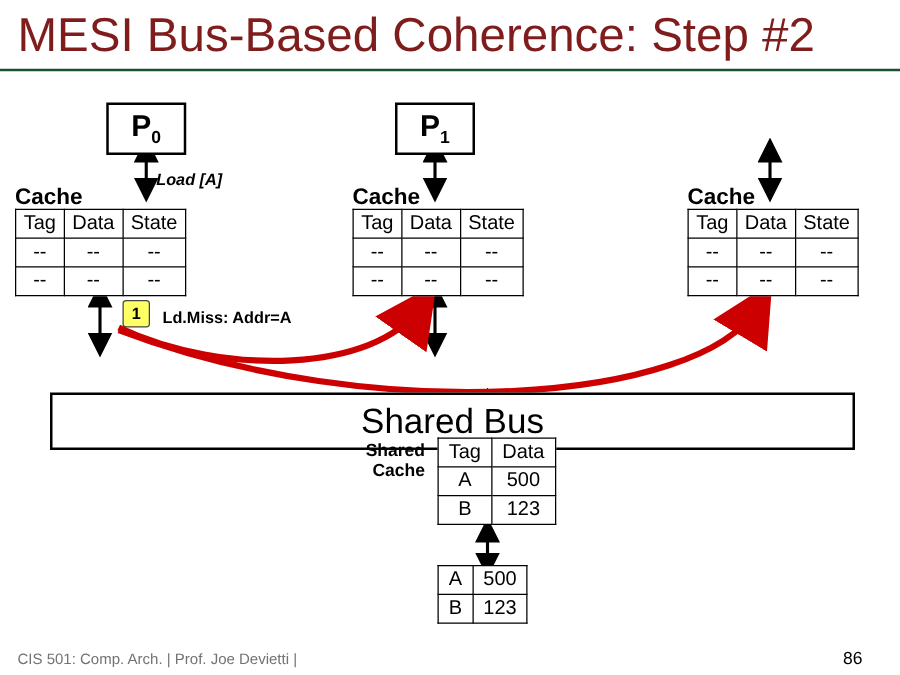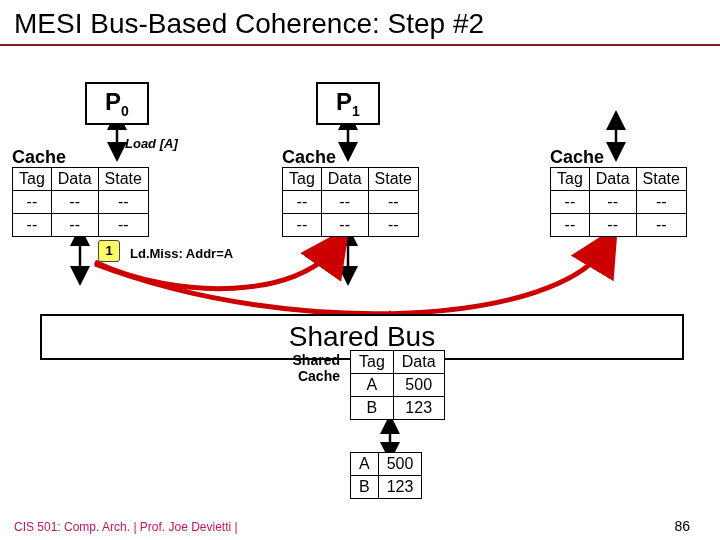--- a/index.html
+++ b/index.html
@@ -6,24 +6,24 @@
     margin: 0;
     padding: 0;
     font-family: Verdana, Arial, sans-serif;
     background: #fff;
     width: 720px;
     height: 540px;
     position: relative;
     overflow: hidden;
   }
   .title {
-    font-size: 28px;
-    color: #000000;
+    font-size: 38px;
+    color: #7f1d1d;
     padding: 8px 14px 4px 14px;
-    border-bottom: 2px solid #7f1d1d;
+    border-bottom: 2px solid #14532d;
   }
   .stage {
     position: absolute;
     left: 0;
     top: 52px;
     width: 720px;
     height: 460px;
   }
   .proc-box {
     position: absolute;
@@ -106,21 +106,21 @@
     padding: 0 8px;
     text-align: center;
     font-weight: normal;
     height: 22px;
   }
   .footer {
     position: absolute;
     bottom: 6px;
     left: 14px;
     font-size: 12px;
-    color: #be185d;
+    color: #737373;
   }
   .pagenum {
     position: absolute;
     bottom: 6px;
     right: 30px;
     font-size: 14px;
     text-align: center;
   }
   svg.arrows {
     position: absolute;

